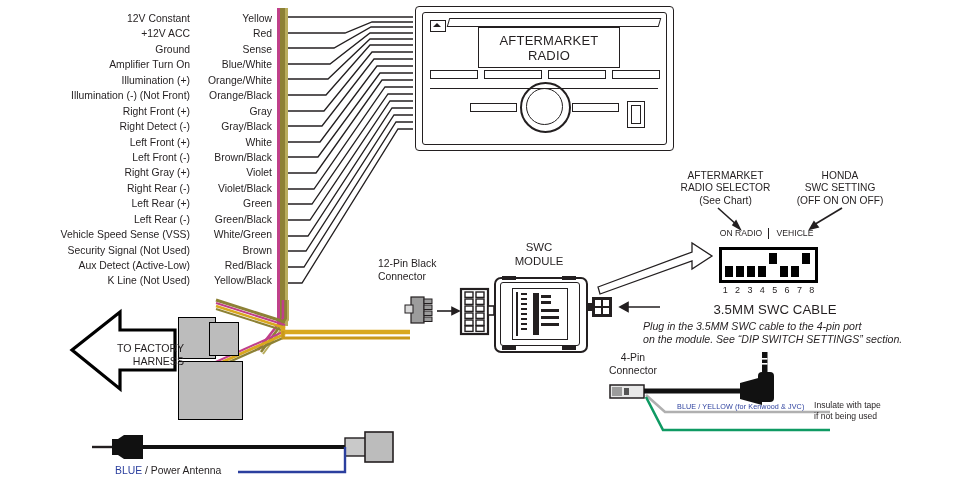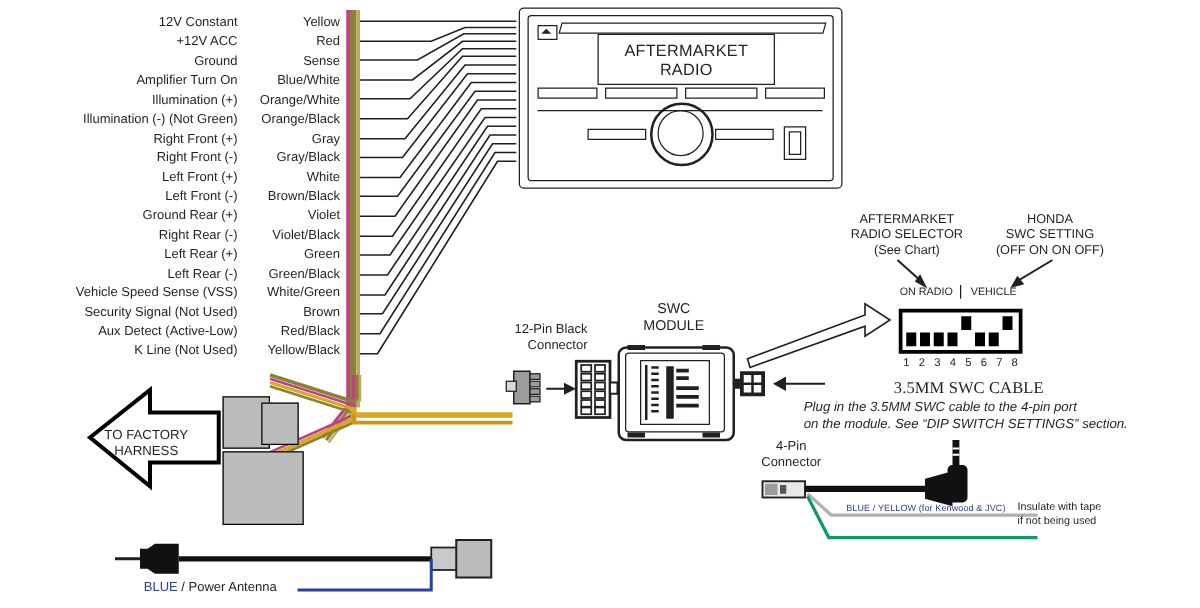--- a/index.html
+++ b/index.html
@@ -135,21 +135,20 @@
   .lbl-dark {
     font-size: 10.4px;
     color: #231f20;
     line-height: 12.6px;
   }
 
   .title-35 {
     font-size: 13.2px;
     color: #231f20;
     letter-spacing: 0.1px;
-    font-family: Liberation Serif, serif;
   }
   .para {
     font-size: 10.6px;
     color: #231f20;
     line-height: 13.4px;
   }
   .tiny {
     font-size: 8.6px;
     color: #231f20;
     line-height: 11px;
@@ -239,26 +238,26 @@
 <body>
 
 <div id="stage">
 
   <div class="abs fn-col">
     <div>12V Constant</div>
     <div>+12V ACC</div>
     <div>Ground</div>
     <div>Amplifier Turn On</div>
     <div>Illumination (+)</div>
-    <div>Illumination (-) (Not Green)</div>
+    <div>Illumination (-) (Not Front)</div>
     <div>Right Front (+)</div>
-    <div>Right Front (-)</div>
+    <div>Right Detect (-)</div>
     <div>Left Front (+)</div>
     <div>Left Front (-)</div>
-    <div>Ground Rear (+)</div>
+    <div>Right Gray (+)</div>
     <div>Right Rear (-)</div>
     <div>Left Rear (+)</div>
     <div>Left Rear (-)</div>
     <div>Vehicle Speed Sense (VSS)</div>
     <div>Security Signal (Not Used)</div>
     <div>Aux Detect (Active-Low)</div>
     <div>K Line (Not Used)</div>
   </div>
 
   <div class="abs color-col">
@@ -416,21 +415,21 @@
       <path d="M646,395 L665,412 L830,412" stroke="#b0b0b0" stroke-width="2.6" fill="none"></path>
 
       <path d="M646,397 L663,430 L830,430" stroke="#0f9a63" stroke-width="2.6" fill="none"></path>
     </g>
   </svg>
 
   <div class="abs gray-box" style="left:178px; top:317px; width:36px; height:40px;"></div>
   <div class="abs gray-box" style="left:209px; top:322px; width:28px; height:32px;"></div>
   <div class="abs gray-box" style="left:178px; top:361px; width:63px; height:57px;"></div>
 
-  <div class="abs" style="left:73px; top:342px; width:88px; text-align:center; font-size:10.6px; color:#231f20; line-height:13px;">
+  <div class="abs" style="left:96px; top:342px; width:88px; text-align:right; font-size:10.6px; color:#231f20; line-height:13px;">
     <div>TO FACTORY</div>
     <div>HARNESS</div>
   </div>
 
   <div class="abs radio-outer"></div>
   <div class="abs radio-inner"></div>
   <div class="abs slot-bar"></div>
   <div class="abs eject-btn"></div>
   <div class="abs eject-tri"></div>
   <div class="abs radio-display">
@@ -443,21 +442,21 @@
   <div class="abs btn-row" style="left:548px; width:56px;"></div>
   <div class="abs btn-row" style="left:612px; width:46px;"></div>
   <div class="abs" style="left:430px; top:88px; width:228px; height:1.2px; background:#231f20;"></div>
   <div class="abs knob-outer"></div>
   <div class="abs knob-inner"></div>
   <div class="abs btn-row" style="left:470px; top:103px; width:45px;"></div>
   <div class="abs btn-row" style="left:572px; top:103px; width:45px;"></div>
   <div class="abs side-sq"></div>
   <div class="abs side-sq2"></div>
 
-  <div class="abs" style="left:378px; top:258px; width:92px; text-align:right; font-size:10.4px; color:#231f20; line-height:12.6px;">
+  <div class="abs" style="left:378px; top:258px; width:92px; text-align:left; font-size:10.4px; color:#231f20; line-height:12.6px;">
     <div>12-Pin Black</div>
     <div>Connector</div>
   </div>
 
   <div class="abs" style="left:494px; top:240px; width:90px; text-align:center; font-size:11.4px; color:#231f20; line-height:14px;">
     <div>SWC</div>
     <div>MODULE</div>
   </div>
   <div class="abs mod-outer"></div>
   <div class="abs mod-inner"></div>

